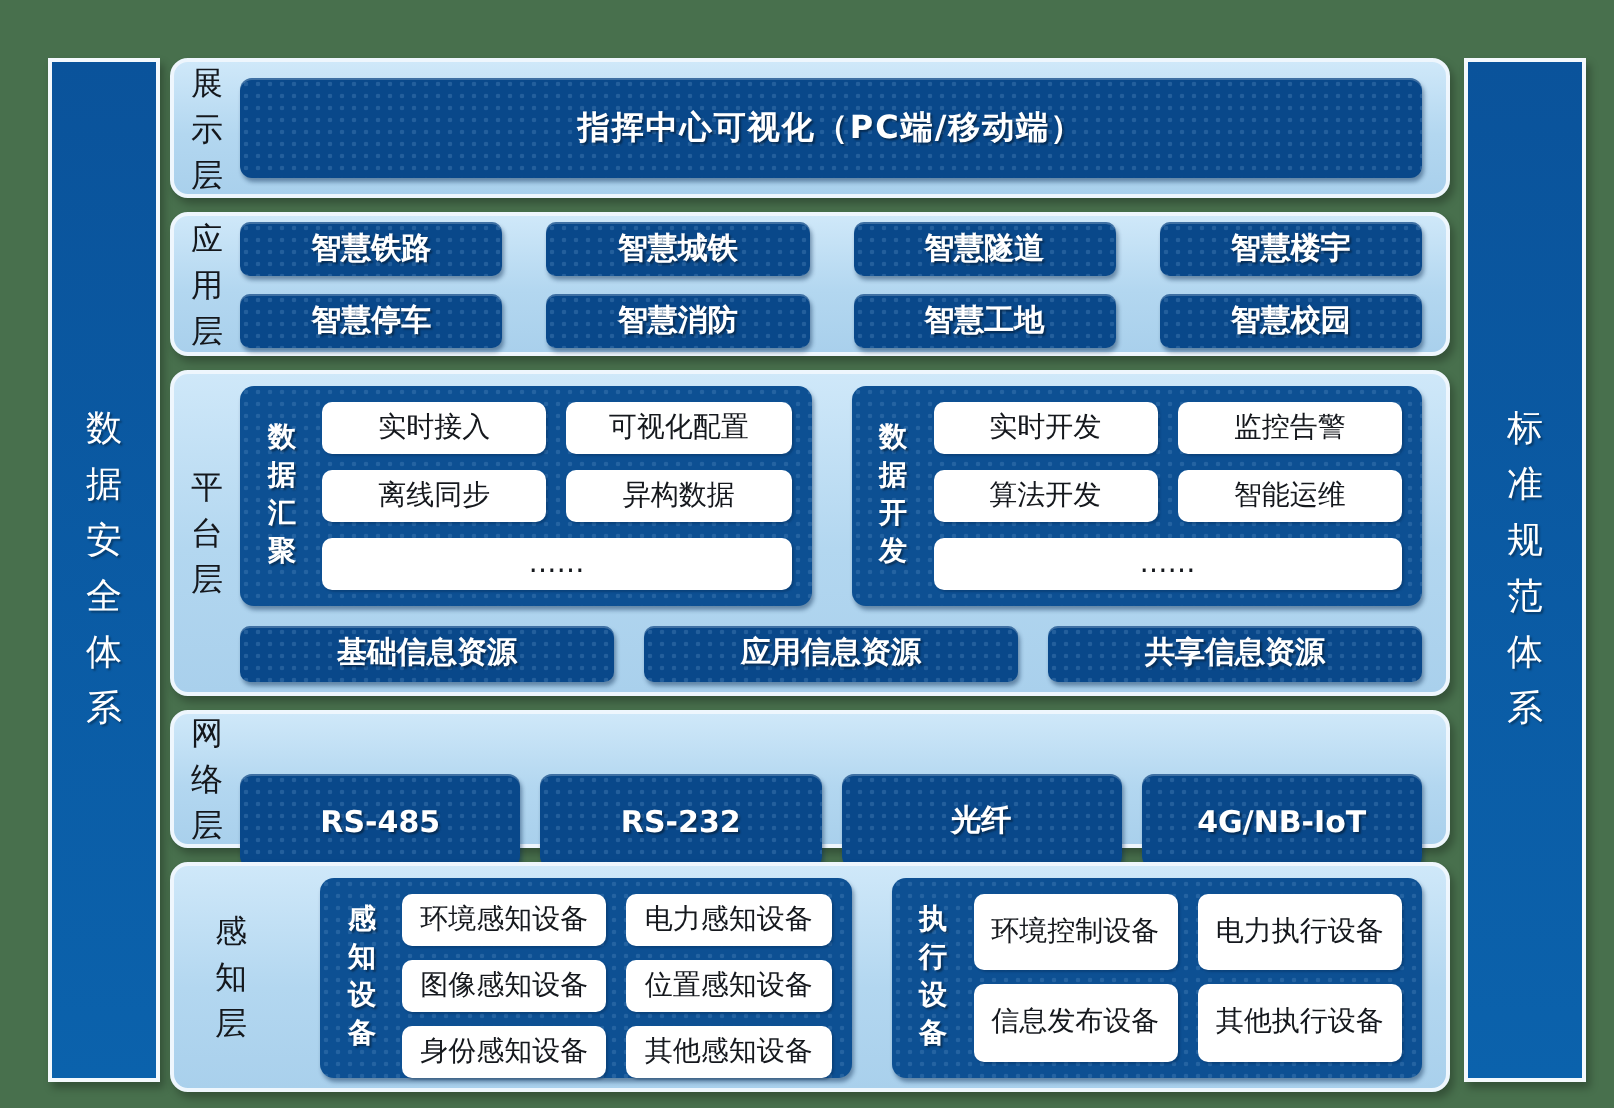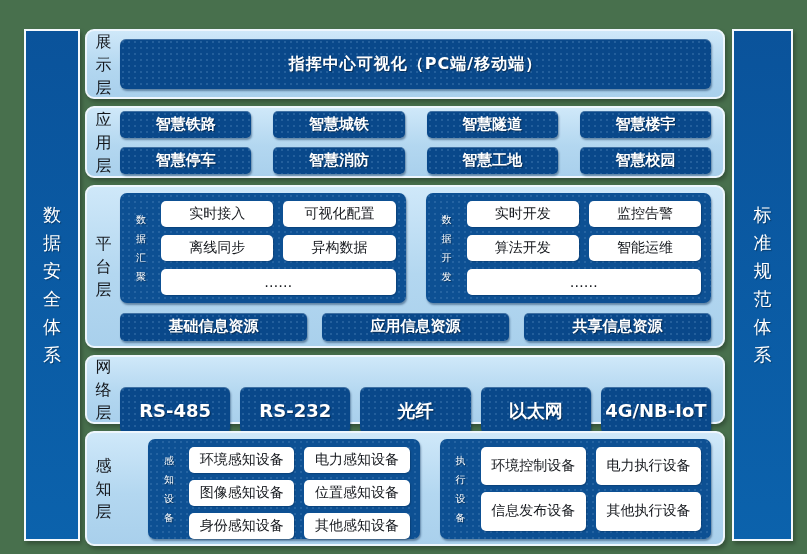--- a/index.html
+++ b/index.html
@@ -42,21 +42,21 @@
     border: 2px solid #eef6fd;
     border-radius: 9px;
     display: flex; align-items: center;
     padding: 6px 12px 6px 0;
     box-shadow: 2px 3px 4px rgba(0,0,0,0.28);
   }
   .p-display    { height: 70px; }
   .p-app        { height: 72px; }
   .p-platform   { height: 163px; }
   .p-network    { height: 69px; align-items: center; }
-  .p-perception { height: 115px; }
+  .p-perception { height: 115px; padding-left: 12px; }
 
   .layer-label { width: 33px; flex: 0 0 33px; display: flex; justify-content: center; }
   .layer-label .vtext {
     color: #14171c; font-size: 16px; line-height: 23px; font-weight: 500;
   }
   .panel-content { flex: 1; min-width: 0; }
 
   
   .dark {
     background-color: #09488a;
@@ -84,39 +84,39 @@
     background-color: #0d5093;
     background-image: radial-gradient(rgba(140,185,230,0.18) 1px, transparent 1.3px);
     background-size: 6px 6px;
     border-radius: 7px;
     padding: 8px 10px;
     display: flex; gap: 9px;
     box-shadow: 1px 2px 2px rgba(7,40,80,0.45);
   }
   .group-label { display: flex; align-items: center; justify-content: center; flex: 0 0 22px; }
   .group-label .vtext {
-    color: #fff; font-size: 10px; line-height: 19px; font-weight: normal;
+    color: #fff; font-size: 14px; line-height: 19px; font-weight: bold;
     text-shadow: 1px 1px 1px rgba(0,0,0,0.4);
   }
   .group-grid { flex: 1; display: flex; flex-direction: column; gap: 8px; }
   .g-row { display: flex; gap: 10px; flex: 1; }
   .wbox {
     flex: 1; background: #ffffff; border-radius: 5px;
     min-height: 26px;
     display: flex; align-items: center; justify-content: center;
     font-size: 14px; color: #15181d;
     box-shadow: 1px 1px 1px rgba(7,40,80,0.35);
   }
   .plat .wbox { flex-basis: 26px; }
   .res-row { display: flex; gap: 15px; }
   .res-bar { flex: 1; height: 28px; font-size: 15px; border-radius: 5px; }
 
   
   .net-row { display: flex; gap: 10px; }
-  .net-btn { flex: 1; height: 47px; font-size: 18px; border-radius: 6px; margin-top: 42px; }
+  .net-btn { flex: 1; height: 47px; font-size: 15px; border-radius: 6px; margin-top: 42px; }
 
   
   .perc-row { display: flex; gap: 20px; height: 100px; margin-left: 28px; }
   .perc-row .group-grid { gap: 7px; }
 </style>
 </head>
 <body>
 
 <div class="sidebar left">
   <span class="vtext">数据安全体系</span>
@@ -212,21 +212,20 @@
   </div>
 
   <div class="panel p-network">
     <div class="layer-label">
       <span class="vtext">网络层</span>
     </div>
     <div class="panel-content net-row">
       <div class="dark net-btn">RS-485</div>
       <div class="dark net-btn">RS-232</div>
       <div class="dark net-btn">光纤</div>
-      <div class="dark net-btn">以太网</div>
       <div class="dark net-btn">4G/NB-IoT</div>
     </div>
   </div>
 
   <div class="panel p-perception">
     <div class="layer-label">
       <span class="vtext">感知层</span>
     </div>
     <div class="panel-content perc-row">
 

